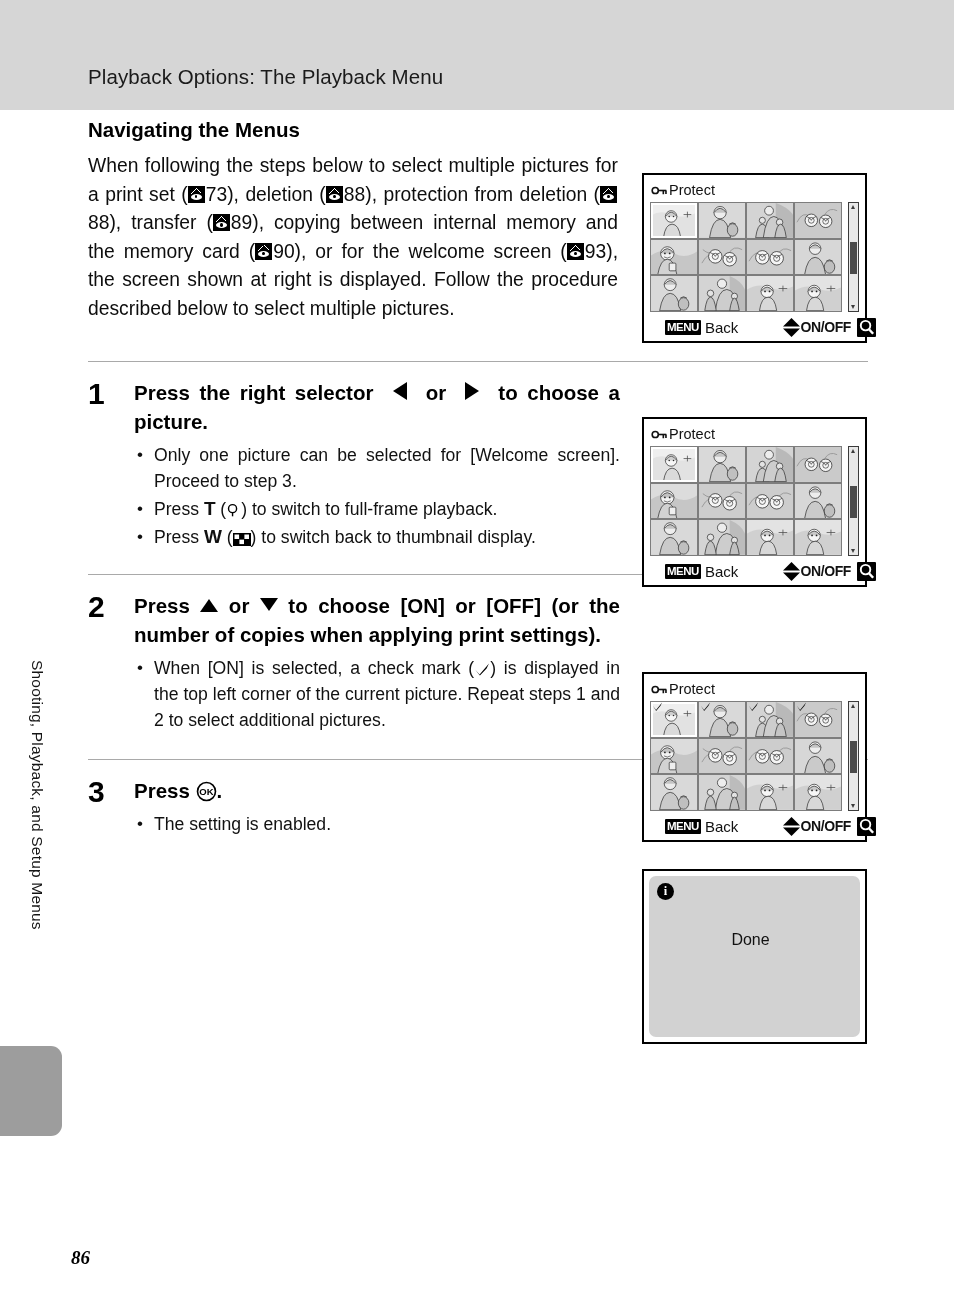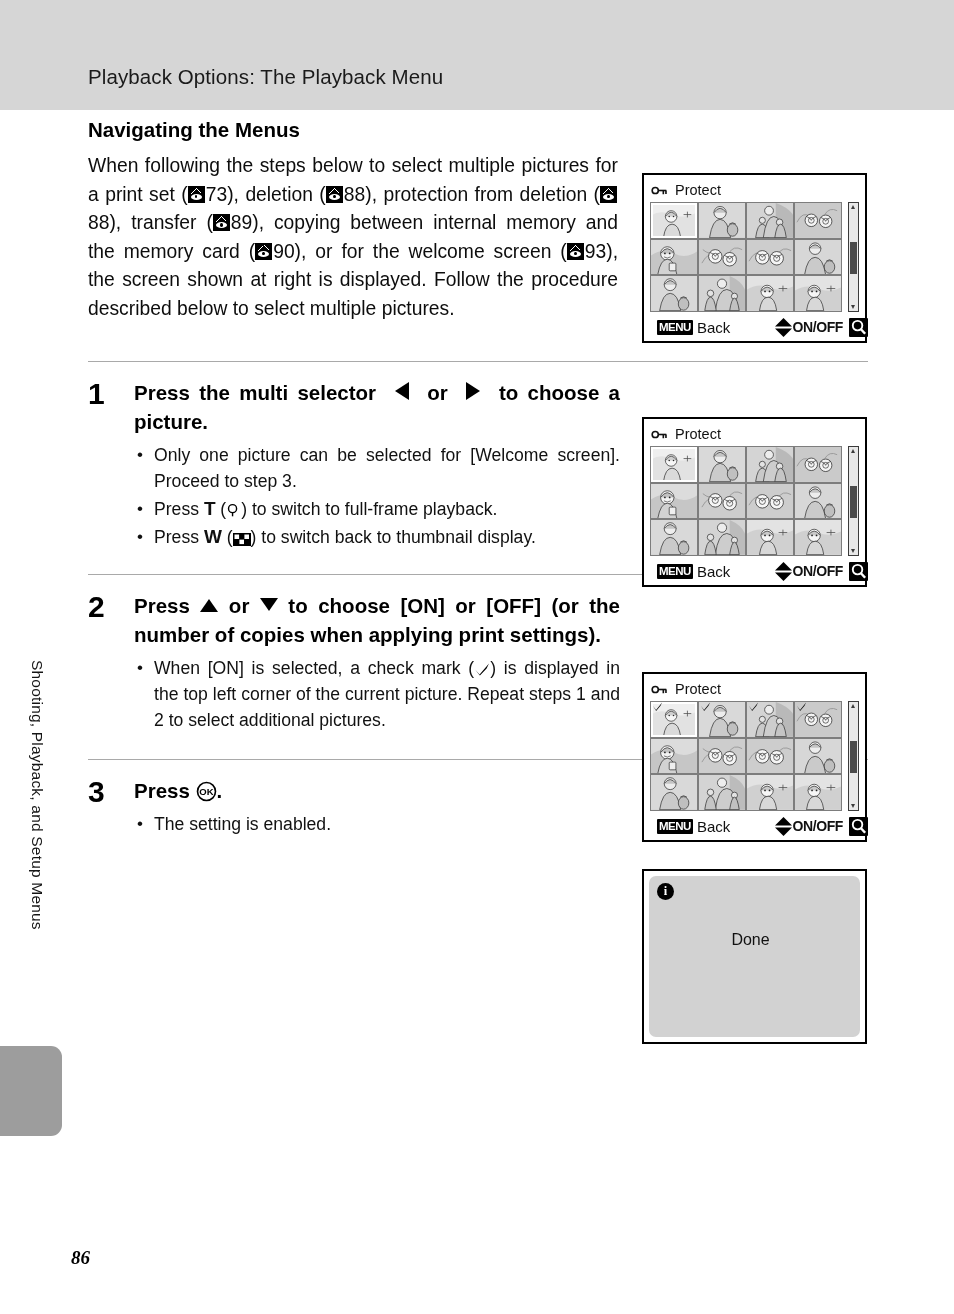--- a/index.html
+++ b/index.html
@@ -220,21 +220,21 @@
     border: 2px solid #000;
     background: #ffffff;
     box-sizing: border-box;
   }
   .screen-title {
     position: absolute;
     left: 7px; top: 5px;
     height: 20px;
     display: flex;
     align-items: center;
-    gap: 7px;
+    gap: 1px;
     font-size: 14.5px;
     color: #111;
   }
   .grid-area {
     position: absolute;
     left: 6px;
     top: 27px;
     width: 190px;
     height: 108px;
     display: grid;
@@ -286,21 +286,21 @@
     left: 2px;
     width: 0; height: 0;
     border-left: 2.5px solid transparent;
     border-right: 2.5px solid transparent;
   }
   .scrollbar .arrow-up { top: 2px; border-bottom: 4px solid #3b3b3b; }
   .scrollbar .arrow-dn { bottom: 2px; border-top: 4px solid #3b3b3b; }
 
   .screen-footer {
     position: absolute;
-    left: 8px;
+    left: 16px;
     bottom: 0;
     width: 100%;
     height: 28px;
     display: flex;
     align-items: center;
     box-sizing: border-box;
     padding: 0 5px;
   }
   .menu-box {
     background: #000;
@@ -388,21 +388,21 @@
     <p class="body-para"><span>When following the steps below to select multiple pictures for a print set (</span><span class="ref-icon"><i></i></span><span>73</span><span>), deletion (</span><span class="ref-icon"><i></i></span><span>88</span><span>), protection from deletion (</span><span class="ref-icon"><i></i></span><span>88</span><span>), transfer (</span><span class="ref-icon"><i></i></span><span>89</span><span>), copying between internal memory and the memory card (</span><span class="ref-icon"><i></i></span><span>90</span><span>), or for the welcome screen (</span><span class="ref-icon"><i></i></span><span>93</span><span>), the screen shown at right is displayed. Follow the procedure described below to select multiple pictures.</span></p>
   </div>
 
   <div style="height:38px"></div>
   <hr class="hr">
   <div style="height:16px"></div>
 
   <div class="step-row">
     <div class="step-num">1</div>
     <div class="step-body">
-      <p class="step-title"><span>Press the multi selector</span>&nbsp;&nbsp;<span class="tri-left"></span>&nbsp;&nbsp;<span>or</span>&nbsp;&nbsp;<span class="tri-right"></span>&nbsp;&nbsp;<span>to choose a picture.</span></p>
+      <p class="step-title"><span>Press the right selector</span>&nbsp;&nbsp;<span class="tri-left"></span>&nbsp;&nbsp;<span>or</span>&nbsp;&nbsp;<span class="tri-right"></span>&nbsp;&nbsp;<span>to choose a picture.</span></p>
       <ul class="bullets">
         <li>Only one picture can be selected for [Welcome screen]. Proceed to step 3.</li>
         <li class="nojust"><span>Press</span> <span class="bold-letter">T</span> (<svg class="zoom-glyph" width="15" height="15" viewBox="0 0 16 16">
               <circle cx="7" cy="6" r="4.3" fill="none" stroke="#000" stroke-width="1.5"></circle>
               <line x1="7" y1="10.3" x2="7" y2="14.2" stroke="#000" stroke-width="1.5"></line>
             </svg><span>) to switch to full-frame playback.</span></li>
         <li class="nojust"><span>Press</span> <span class="bold-letter">W</span> (<svg class="grid-glyph" width="18" height="13" viewBox="0 0 18 13">
               <rect x="0" y="0" width="18" height="13" fill="#000"></rect>
               <rect x="1.5" y="1.5" width="4.6" height="4.5" fill="#fff"></rect>
               <rect x="11.4" y="1.5" width="4.6" height="4.5" fill="#fff"></rect>

